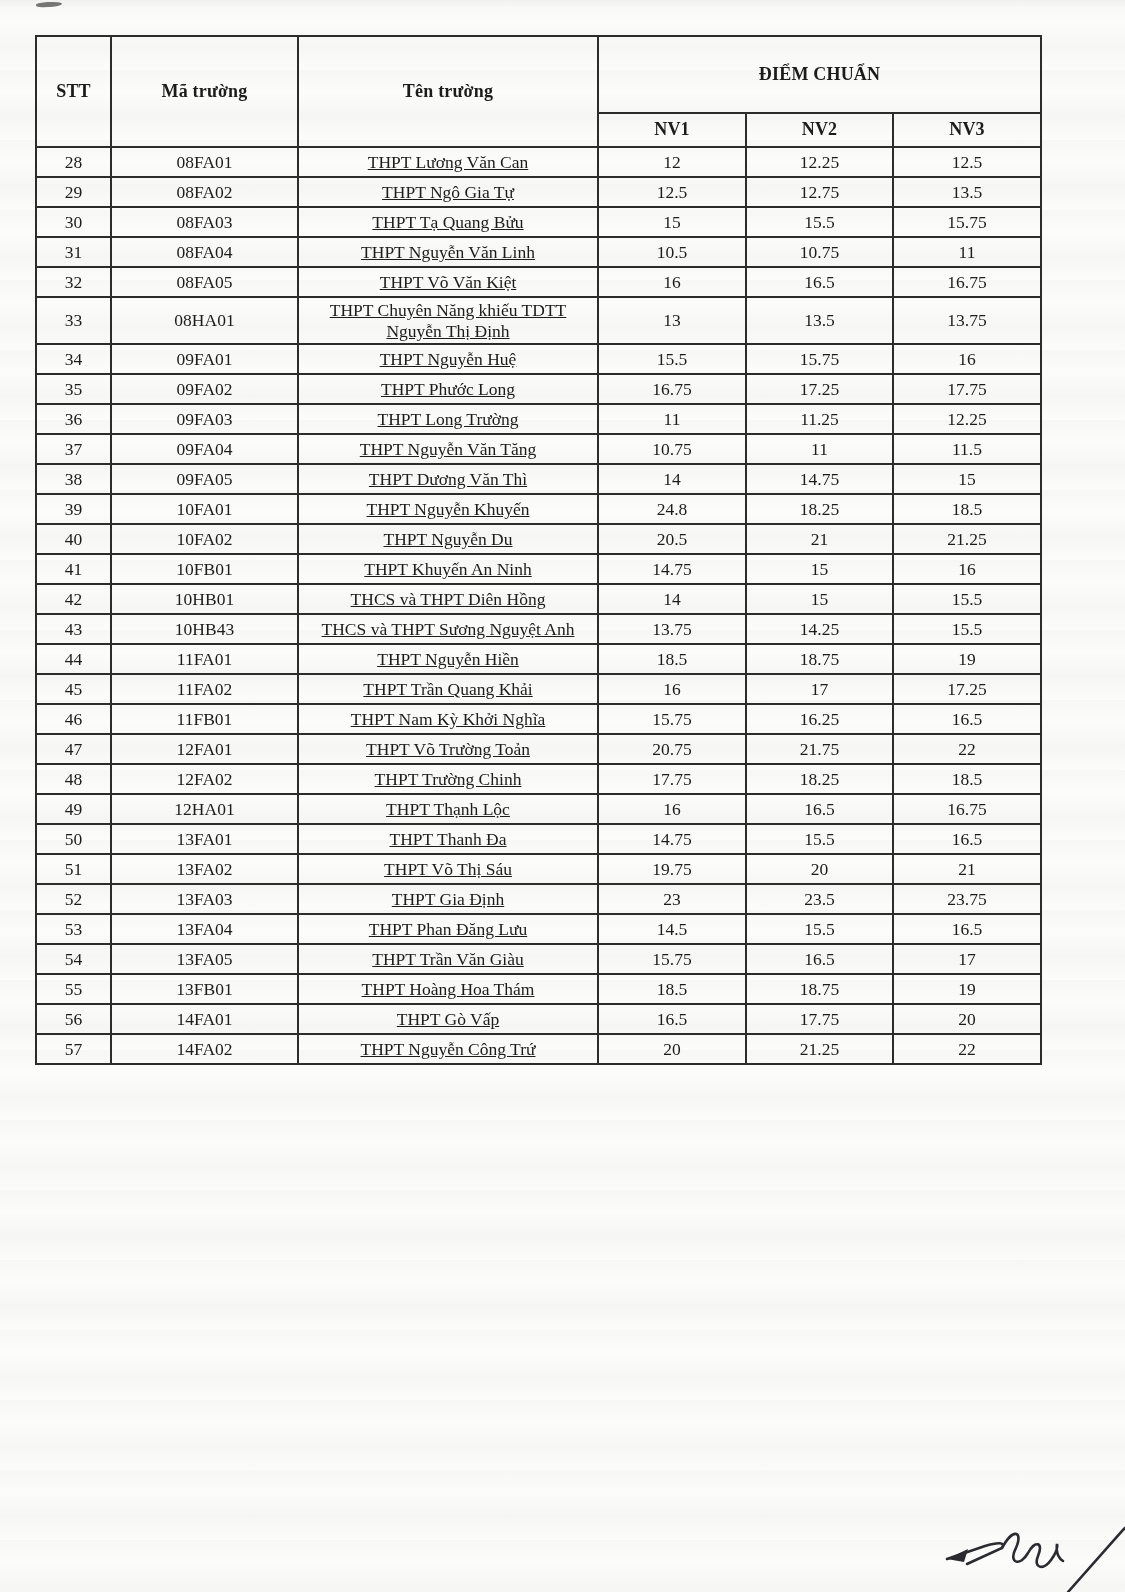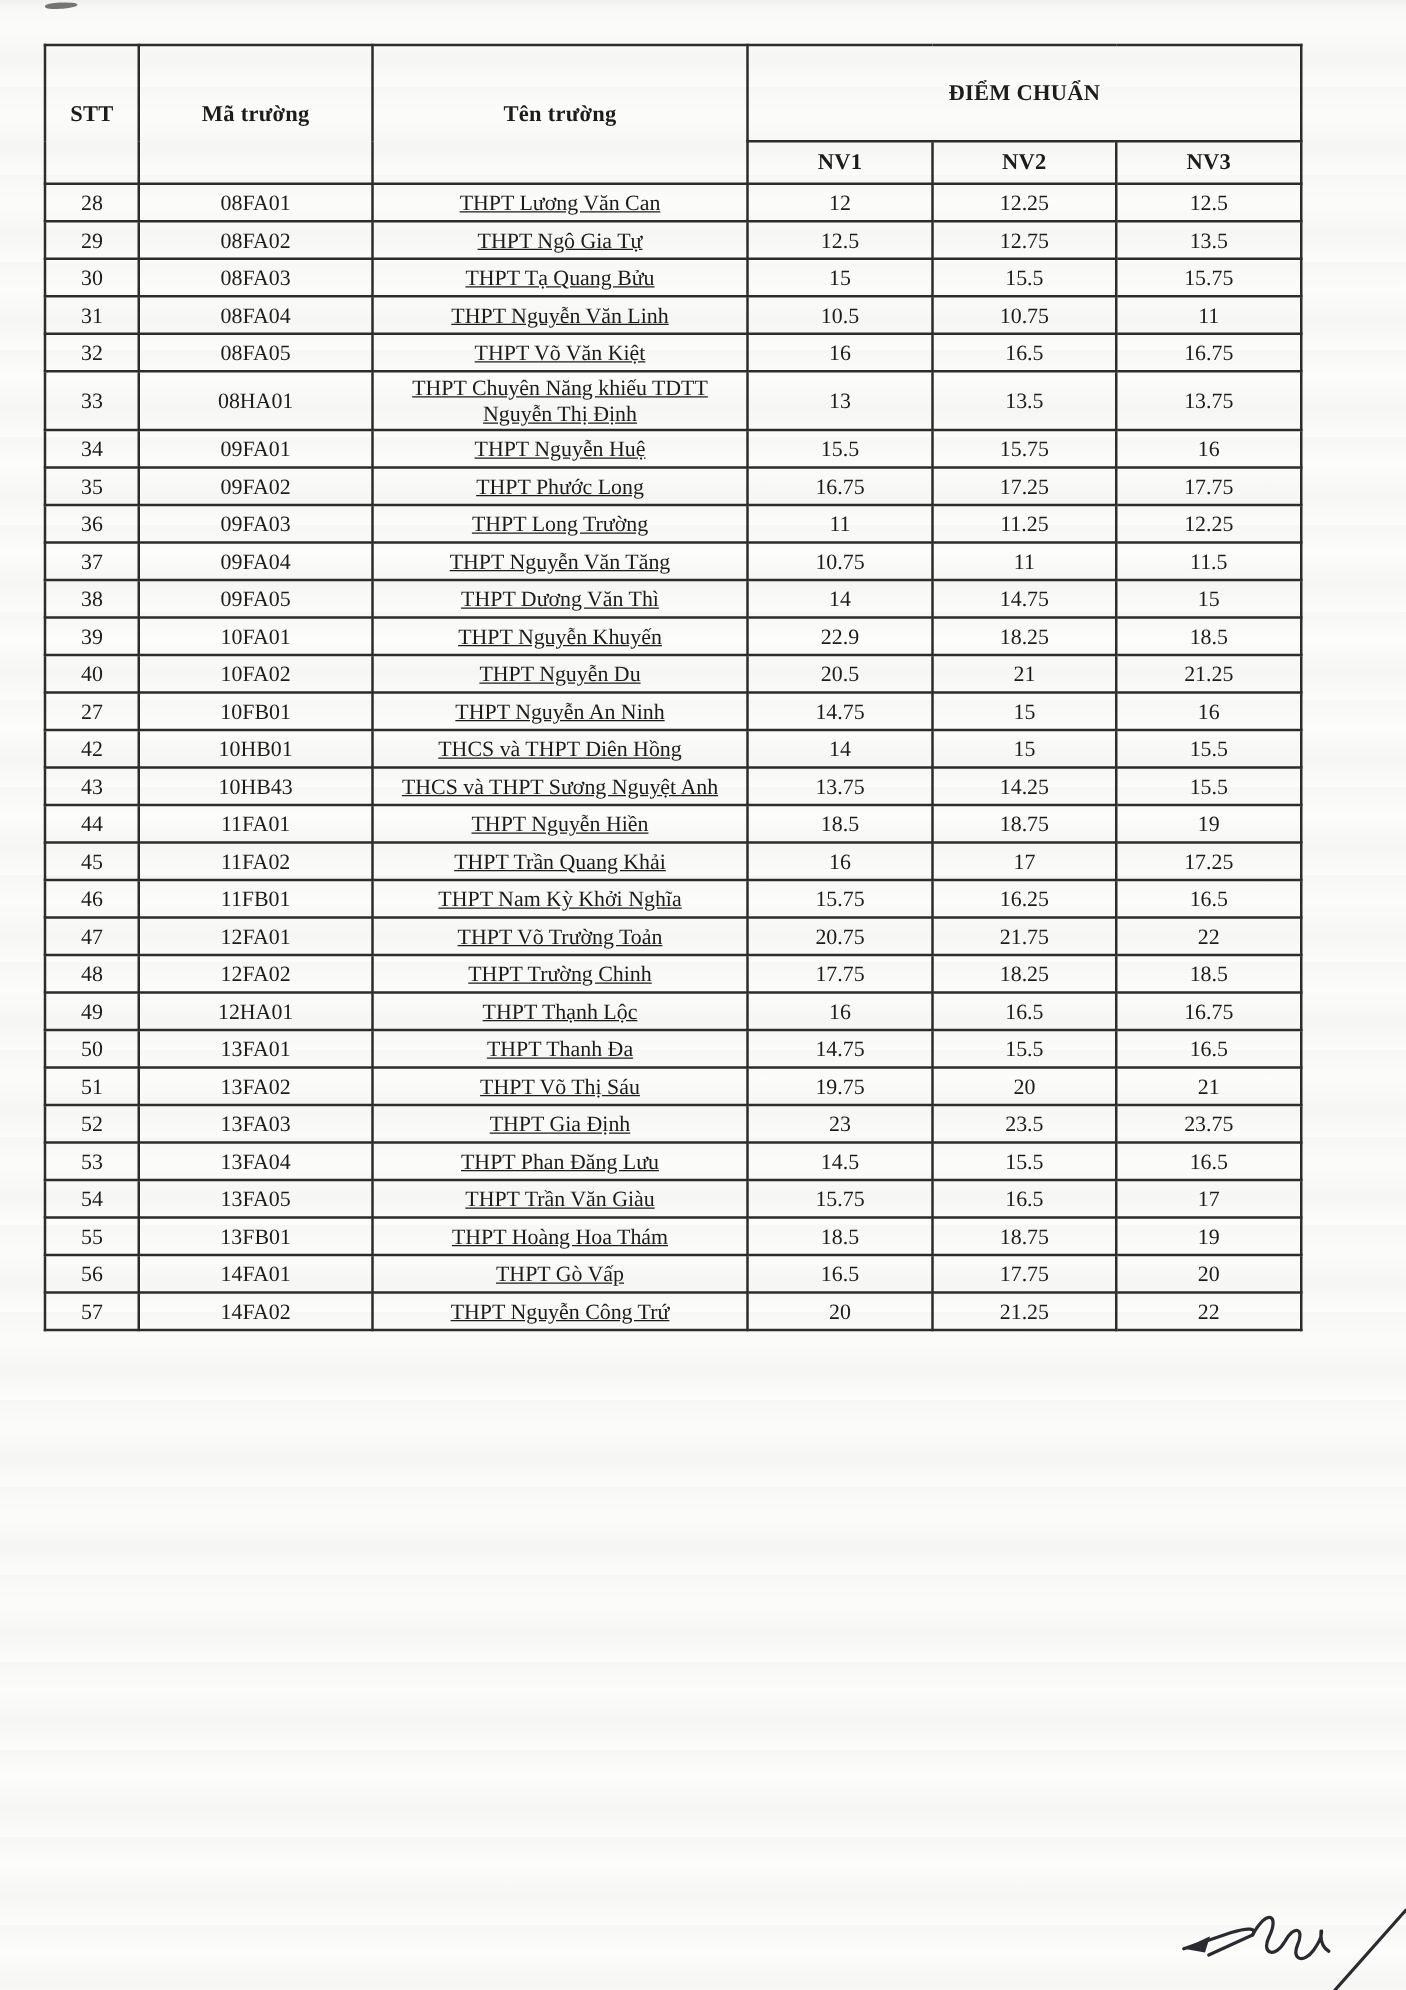--- a/index.html
+++ b/index.html
@@ -194,36 +194,36 @@
         <td>09FA05</td>
         <td class="cell-name">THPT Dương Văn Thì</td>
         <td>14</td>
         <td>14.75</td>
         <td>15</td>
       </tr>
       <tr>
         <td>39</td>
         <td>10FA01</td>
         <td class="cell-name">THPT Nguyễn Khuyến</td>
-        <td>22.9</td>
+        <td>24.8</td>
         <td>18.25</td>
         <td>18.5</td>
       </tr>
       <tr>
         <td>40</td>
         <td>10FA02</td>
         <td class="cell-name">THPT Nguyễn Du</td>
         <td>20.5</td>
         <td>21</td>
         <td>21.25</td>
       </tr>
       <tr>
-        <td>27</td>
+        <td>41</td>
         <td>10FB01</td>
-        <td class="cell-name">THPT Nguyễn An Ninh</td>
+        <td class="cell-name">THPT Khuyến An Ninh</td>
         <td>14.75</td>
         <td>15</td>
         <td>16</td>
       </tr>
       <tr>
         <td>42</td>
         <td>10HB01</td>
         <td class="cell-name">THCS và THPT Diên Hồng</td>
         <td>14</td>
         <td>15</td>

